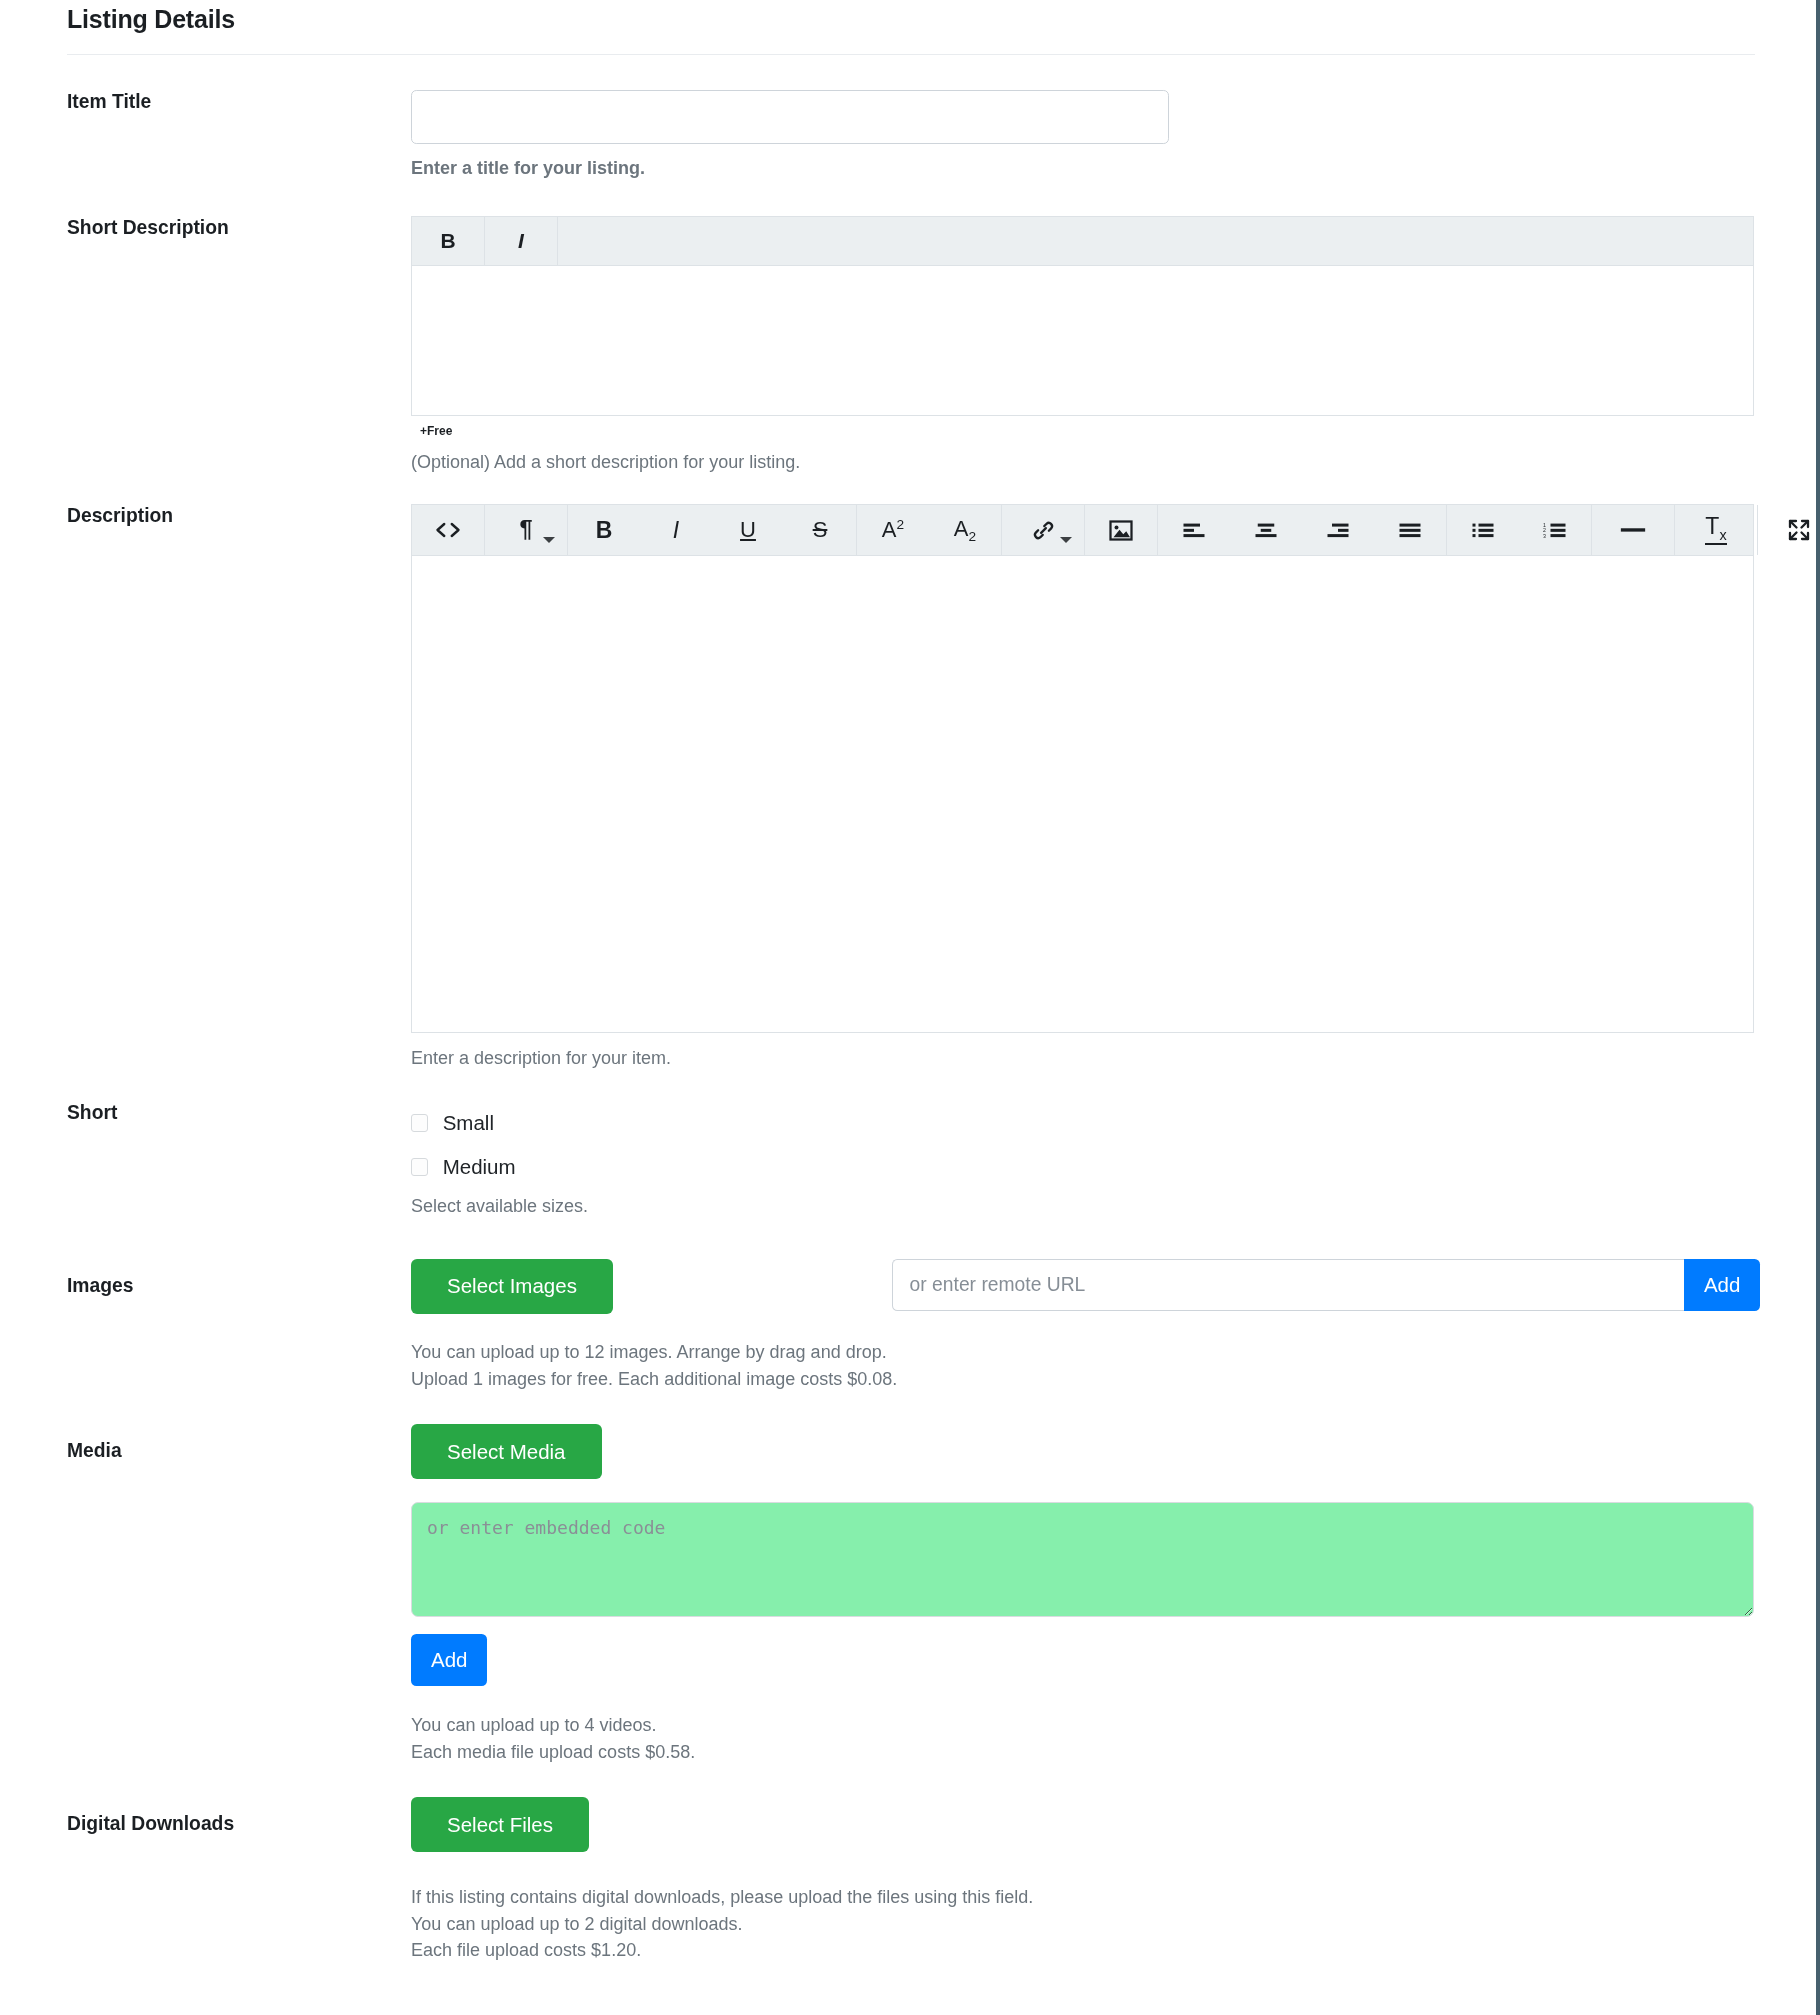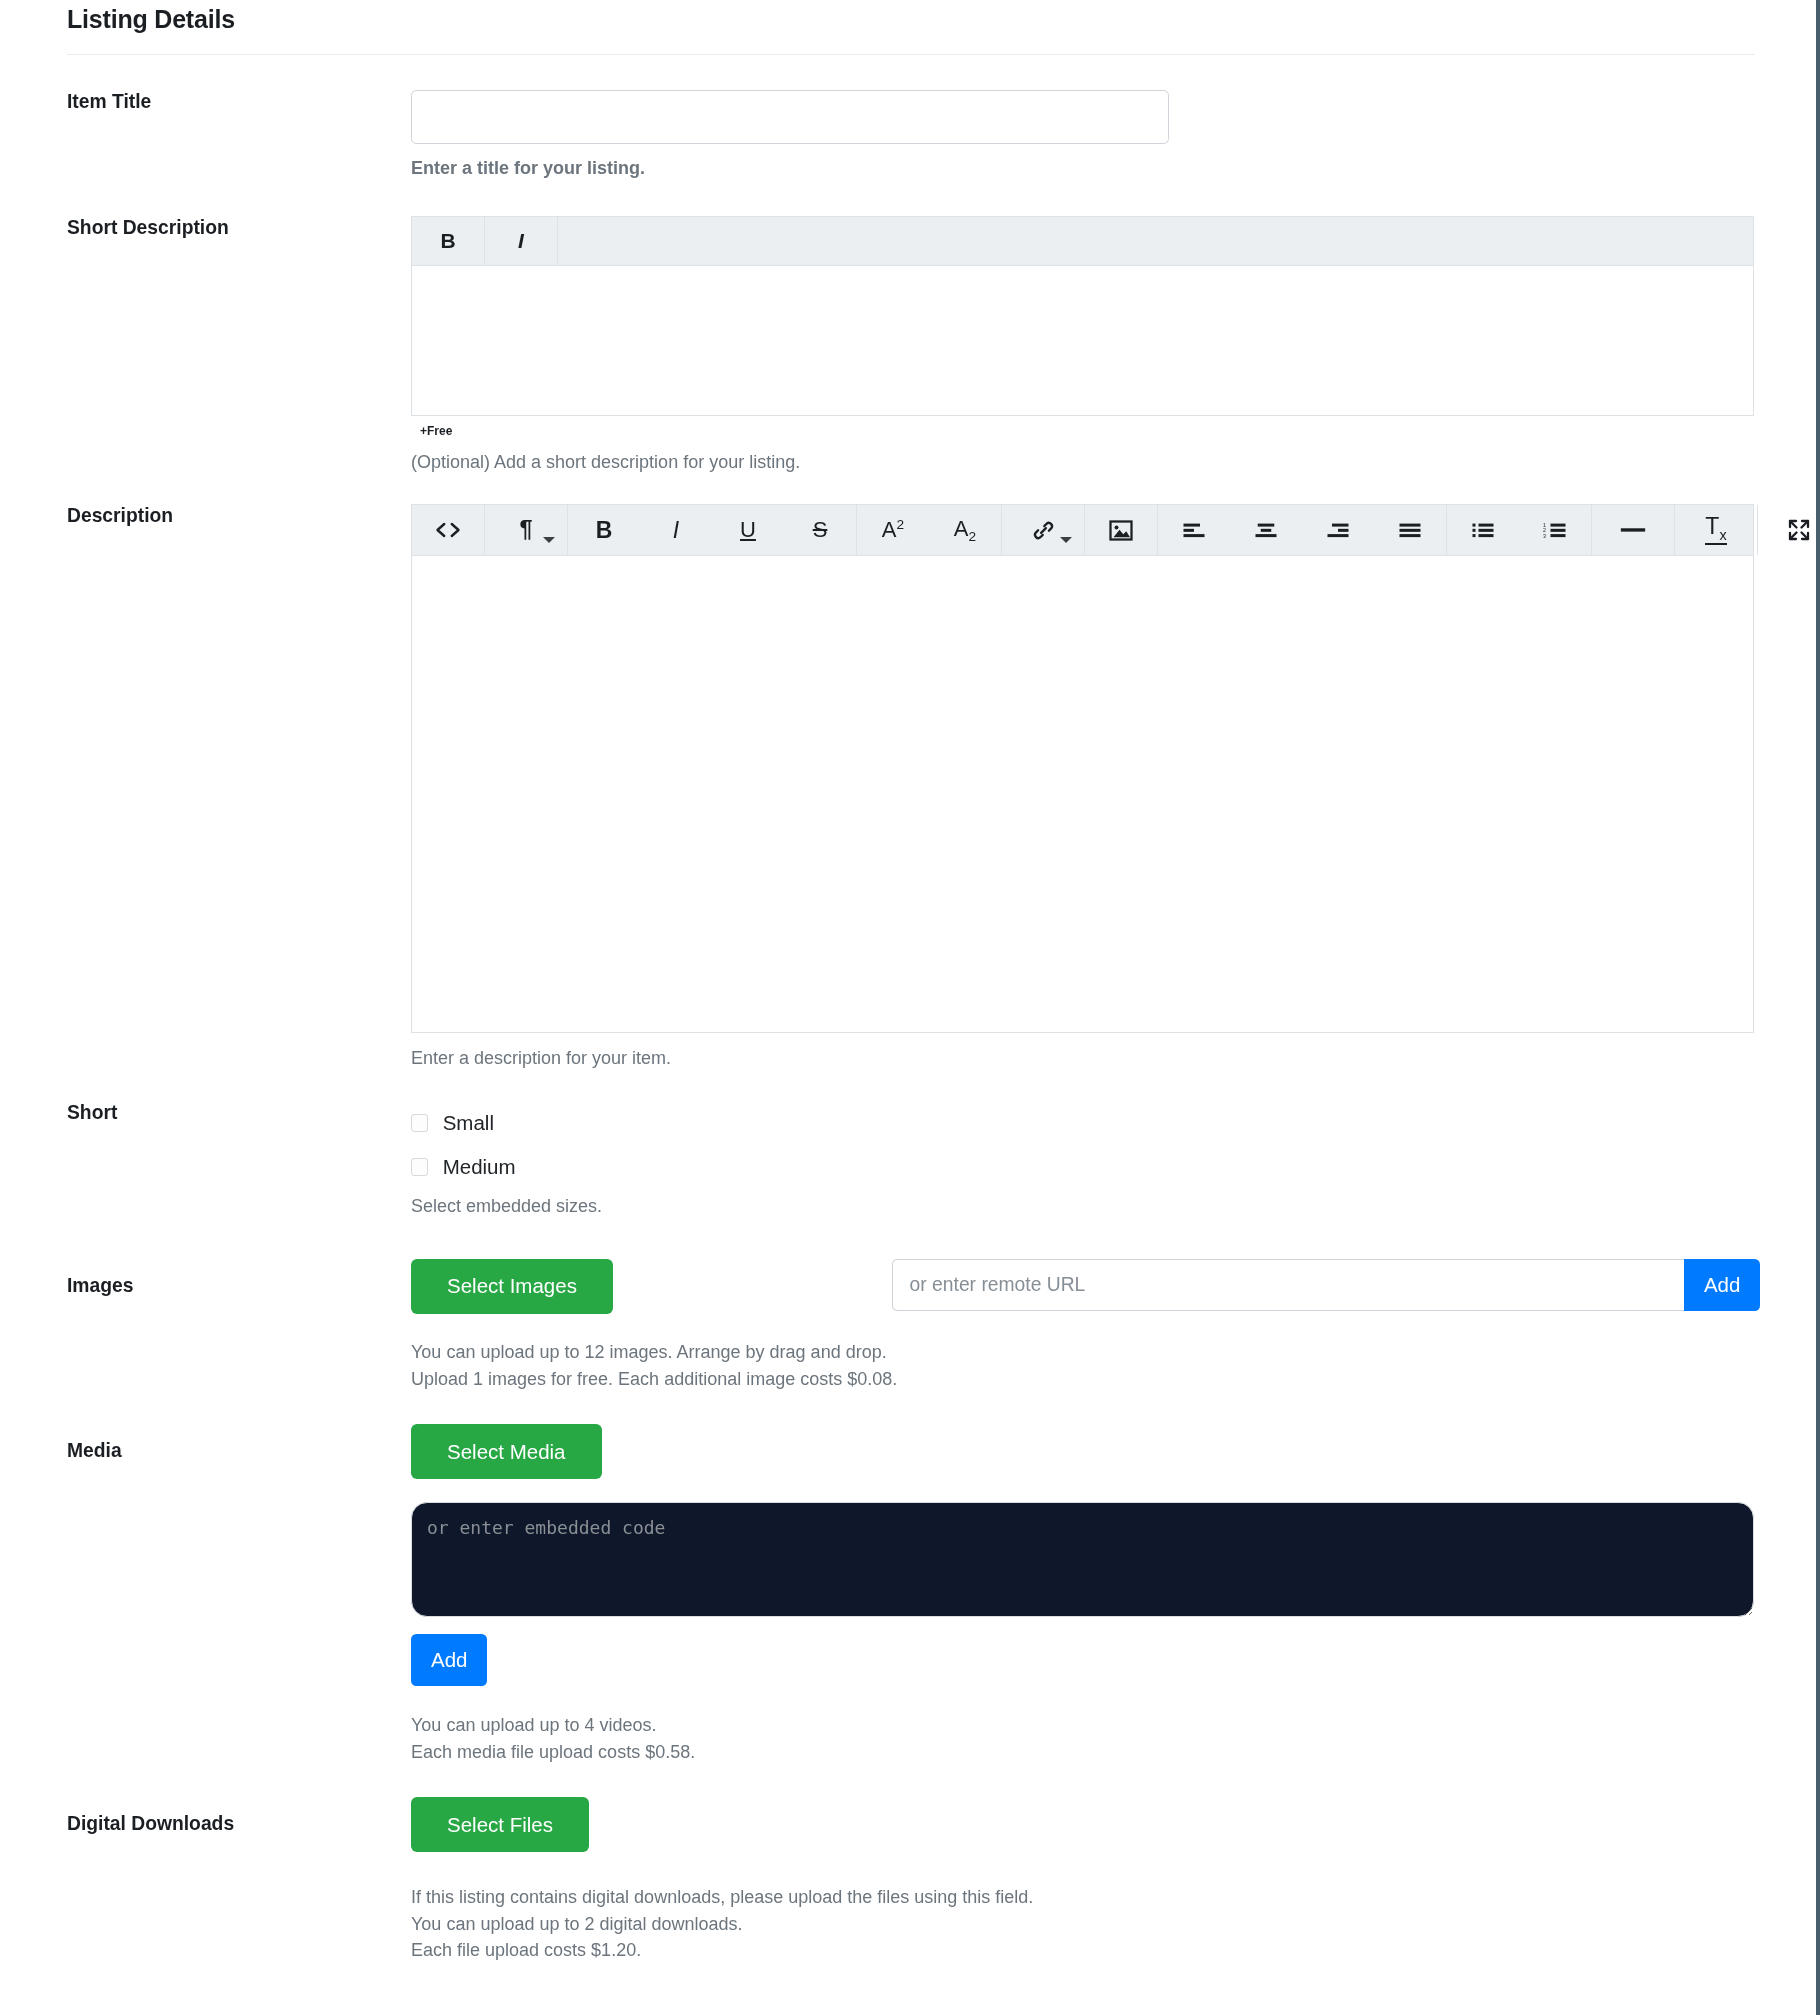--- a/index.html
+++ b/index.html
@@ -214,23 +214,23 @@
   }
   .img-url-input::placeholder { color: #868e96; }
   .btn-attached {
     border-radius: 0 5.3px 5.3px 0;
     height: 52px;
   }
   
   .code-area {
     width: 1343px;
     height: 115px;
-    background: #0f172a;
+    background: #86efac;
     border: 1.5px solid #d9dce0;
-    border-radius: 16px;
+    border-radius: 7px;
     font-family: "DejaVu Sans Mono", monospace;
     font-size: 18px;
     color: #6c757d;
     padding: 13.7px 15px;
     outline: none;
     resize: vertical;
     display: block;
   }
   .code-area::placeholder { color: #8a8f96; }
 </style>
@@ -439,21 +439,21 @@
     <div class="row-label">Short</div>
     <div class="row-field">
       <div class="check-row">
         <span class="cbox"></span>
         <span class="check-label">Small</span>
       </div>
       <div class="check-row">
         <span class="cbox"></span>
         <span class="check-label">Medium</span>
       </div>
-      <div class="help" style="margin-top:4.6px;">Select embedded sizes.</div>
+      <div class="help" style="margin-top:4.6px;">Select available sizes.</div>
     </div>
   </div>
 
   <div class="row" style="margin-top:39px;">
     <div class="row-label" style="padding-top:15px;">Images</div>
     <div class="row-field">
       <div class="img-controls">
         <button class="btn btn-green">Select Images</button>
         <div class="img-url-group">
           <input class="img-url-input" type="text" value="" placeholder="or enter remote URL" style="">

